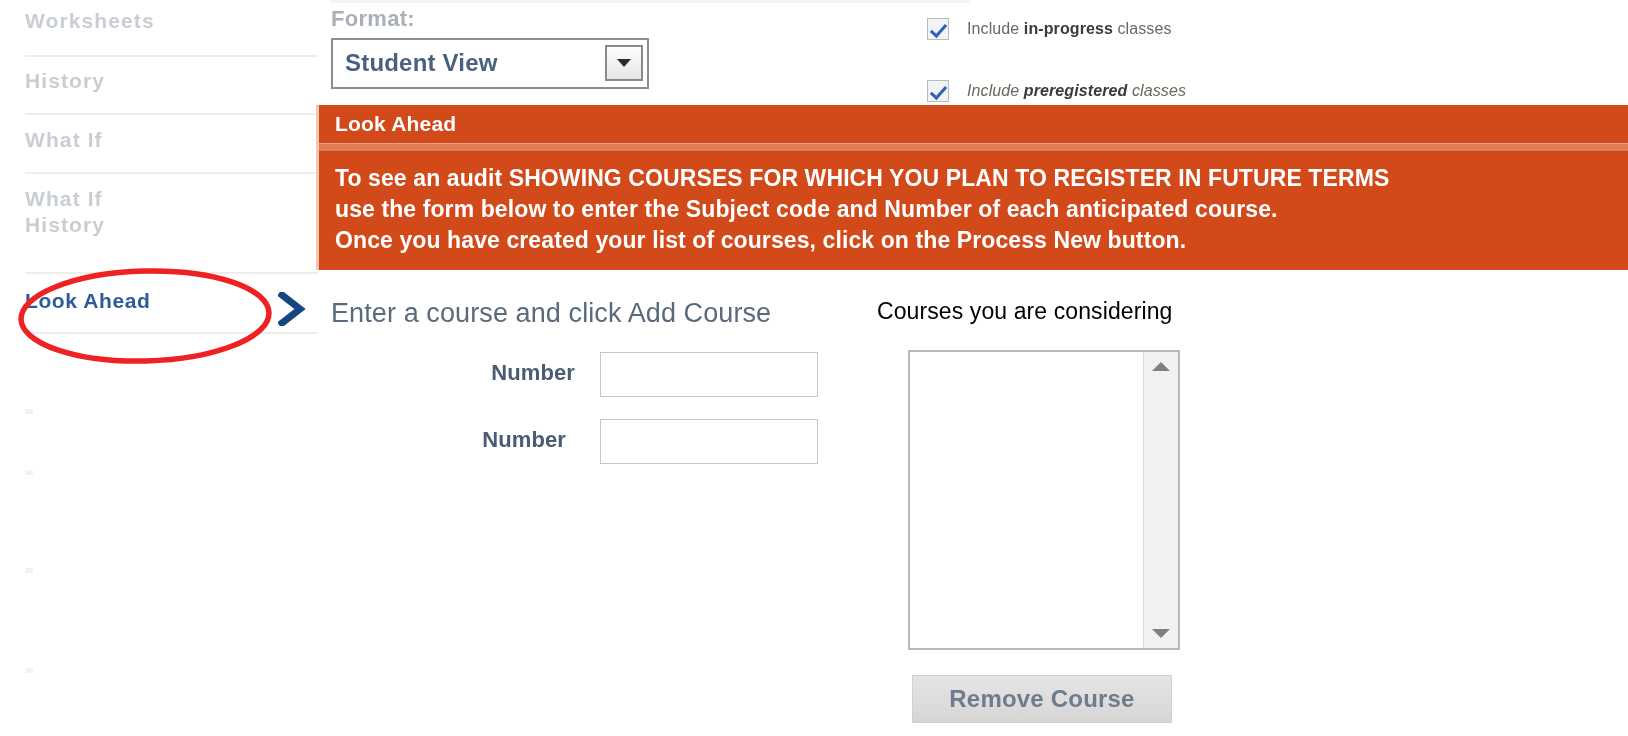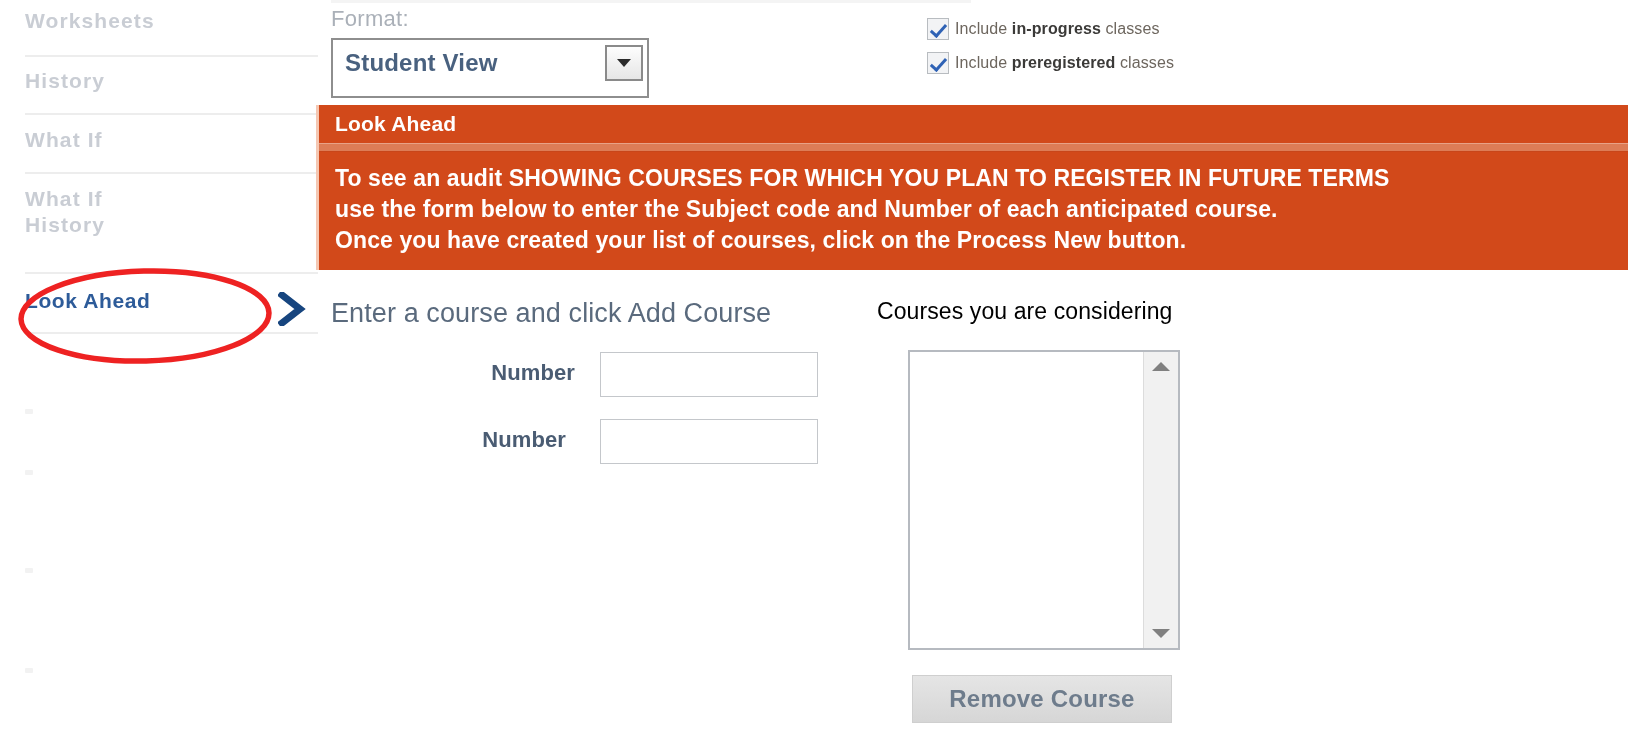--- a/index.html
+++ b/index.html
@@ -82,30 +82,30 @@
     right: 0;
     height: 736px;
   }
 
   
   #format-label {
     position: absolute;
     left: 11px;
     top: 6px;
     font-size: 22px;
-    font-weight: normal;
+    font-weight: bold;
     color: #aab0b8;
     letter-spacing: 0.3px;
   }
   #format-select {
     position: absolute;
     left: 11px;
     top: 38px;
     width: 318px;
-    height: 60px;
+    height: 51px;
     border: 2px solid #8e8e8e;
     background: #ffffff;
     box-sizing: border-box;
     padding-left: 25px;
   }
   #format-select-value {
     position: absolute;
     left: 12px;
     top: 9px;
     font-size: 24px;
@@ -153,41 +153,41 @@
   }
 
   
   .chk-row {
     position: absolute;
     left: 607px;
     display: flex;
     align-items: center;
   }
   #chk-inprogress-row { top: 18px; }
-  #chk-prereg-row { top: 52px; }
+  #chk-prereg-row { top: 80px; font-style: italic; }
   .chk-box {
     width: 22px;
     height: 22px;
     border: 1px solid #b8bcc0;
     background: #f2f3f5;
     box-sizing: border-box;
     position: relative;
     flex: none;
   }
   .chk-box::after {
     content: "";
     position: absolute;
     left: 6px; top: 2px;
     width: 6px; height: 13px;
     border: solid #2f62b5;
     border-width: 0 3px 3px 0;
     transform: rotate(42deg);
   }
   .chk-label {
-    margin-left: 6px;
+    margin-left: 18px;
     font-size: 16px;
     color: #6d665e;
     white-space: nowrap;
     letter-spacing: 0.1px;
   }
   .chk-label b { color: #3b3a38; }
 
   
   #look-ahead-banner {
     position: absolute;

